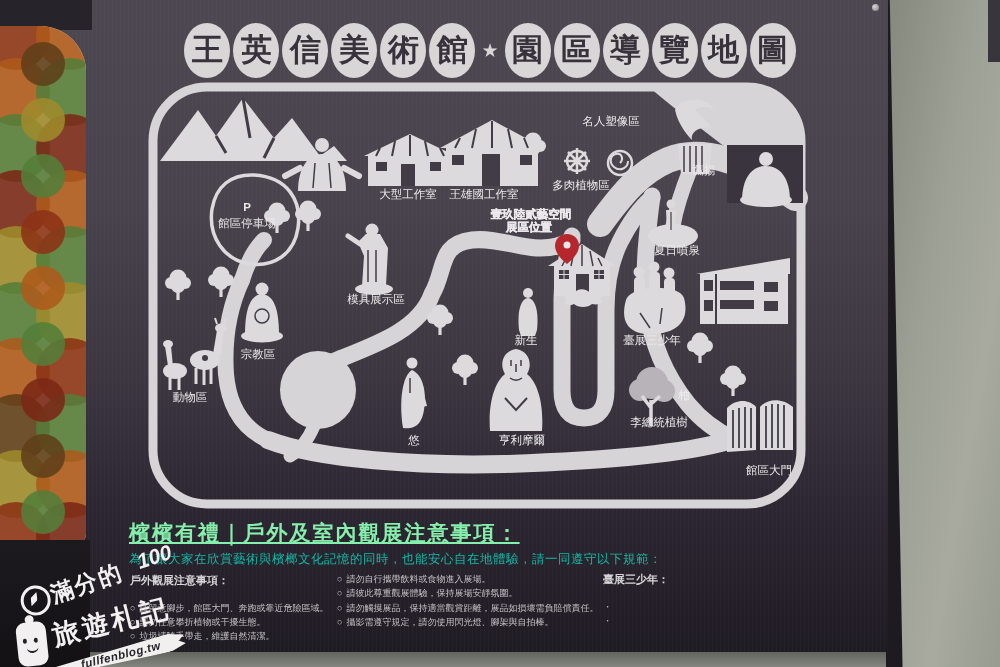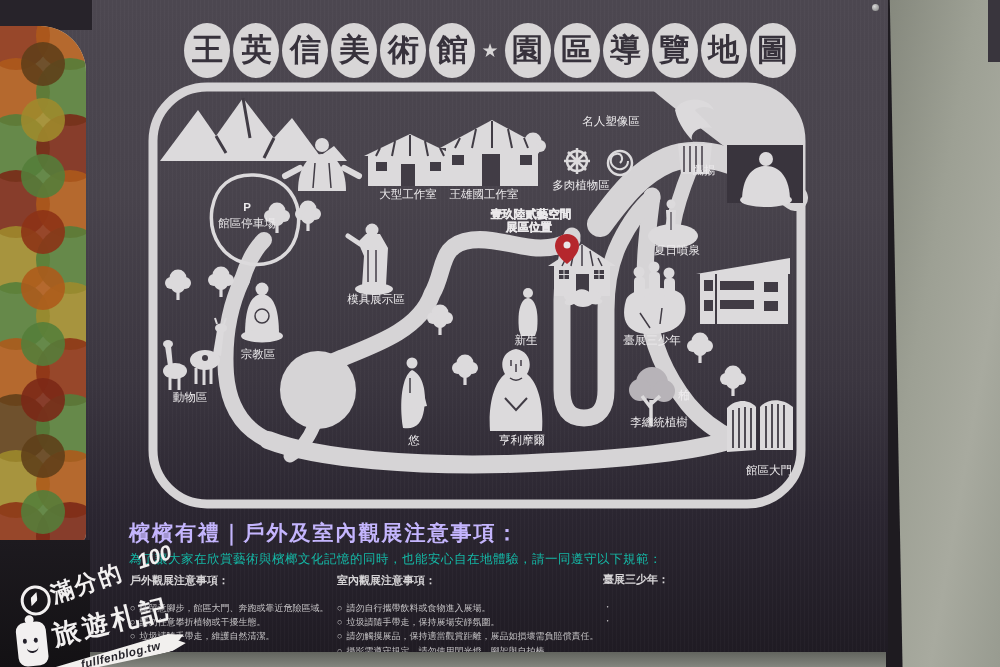--- a/index.html
+++ b/index.html
@@ -35,21 +35,21 @@
     width:46px;height:55px;border-radius:50%;background:#d8d6d7;color:#37323c;
     display:flex;align-items:center;justify-content:center;
     font-family:"Liberation Serif","DejaVu Serif",serif;
     font-size:31px;font-weight:700;flex:0 0 auto;
   }
   .tstar{color:#d8d6d7;font-size:19px;margin:0 3px;flex:0 0 auto;}
   
   svg.map{left:140px;top:80px;width:680px;height:436px;z-index:2;position:absolute;}
   svg.map text{fill:#eceaec;font-size:11.5px;font-family:"Liberation Sans","DejaVu Sans",sans-serif;}
   
-  .notice-heading{left:129px;top:519px;z-index:3;color:#c4b5fd;font-size:21px;font-weight:700;letter-spacing:2px;}
+  .notice-heading{left:129px;top:519px;z-index:3;color:#86efac;font-size:21px;font-weight:700;letter-spacing:2px;text-decoration:underline;}
   .notice-intro{left:129px;top:551px;z-index:3;color:#14b8a6;font-size:12.5px;letter-spacing:0.5px;}
   .ncol{z-index:3;color:#c4c2c4;font-size:9px;line-height:1.6;}
   .ncol .ntitle{font-size:11px;font-weight:700;color:#d6d4d6;margin-bottom:11px;}
   .ncol .nitem{display:flex;gap:4px;}
   .ncol .bullet{flex:0 0 auto;}
   .col1{left:130px;top:572px;width:208px;}
   .col2{left:337px;top:572px;width:272px;}
   .col3{left:603px;top:571px;width:262px;}
   
   .wm{left:6px;top:549px;width:260px;height:118px;z-index:7;transform:rotate(-6deg);color:#f2f0f0;}
@@ -320,28 +320,27 @@
       <span class="bullet">○</span>
       <span>請勿任意攀折植物或干擾生態。</span>
     </div>
   <div class="nitem">
       <span class="bullet">○</span>
       <span>垃圾請隨手帶走，維護自然清潔。</span>
     </div>
 </div>
 
 <div class="abs ncol col2">
-  <div class="ntitle">室內觀展注意事項：</div>
   <div class="nitem">
       <span class="bullet">○</span>
       <span>請勿自行攜帶飲料或食物進入展場。</span>
     </div>
   <div class="nitem">
       <span class="bullet">○</span>
-      <span>垃圾請隨手帶走，保持展場安靜氛圍。</span>
+      <span>請彼此尊重觀展體驗，保持展場安靜氛圍。</span>
     </div>
   <div class="nitem">
       <span class="bullet">○</span>
       <span>請勿觸摸展品，保持適當觀賞距離，展品如損壞需負賠償責任。</span>
     </div>
   <div class="nitem">
       <span class="bullet">○</span>
       <span>攝影需遵守規定，請勿使用閃光燈、腳架與自拍棒。</span>
     </div>
 </div>

